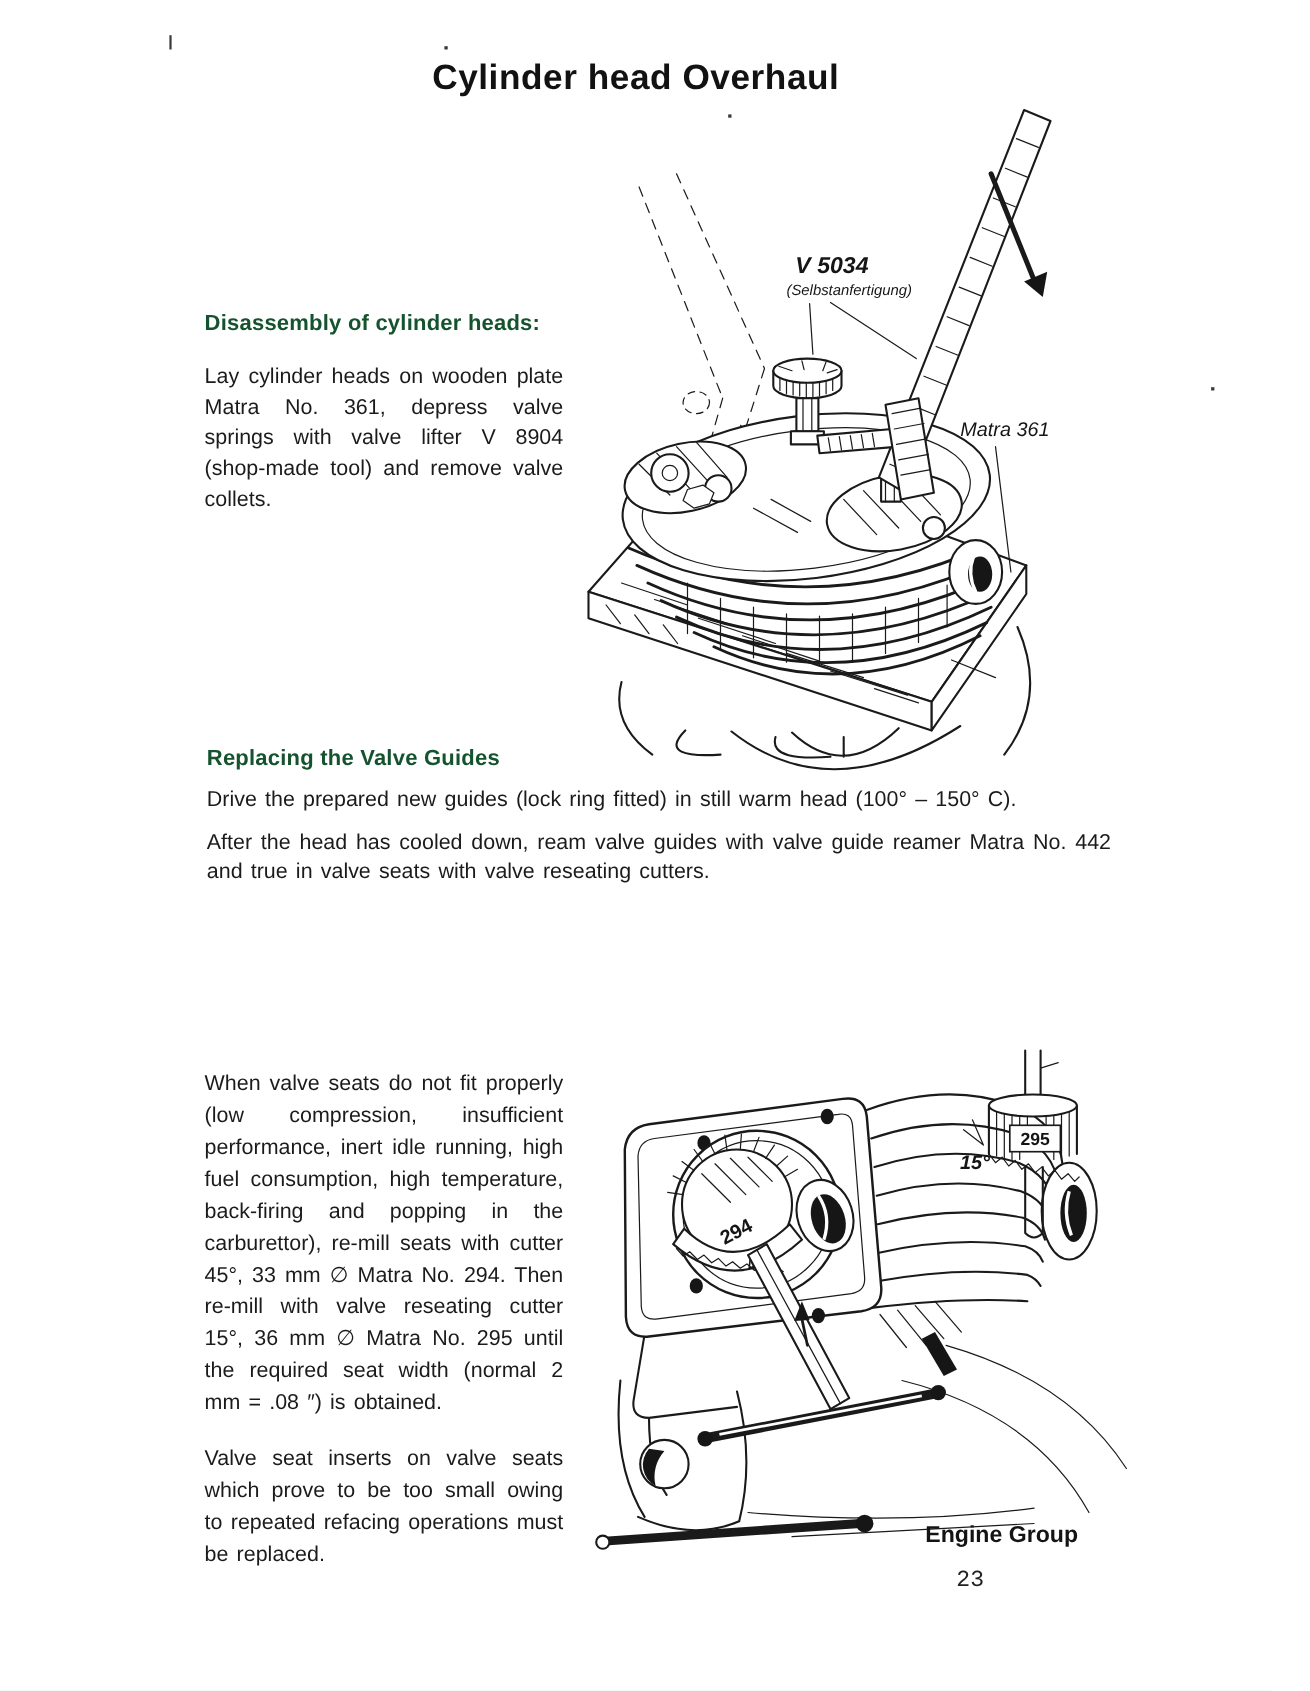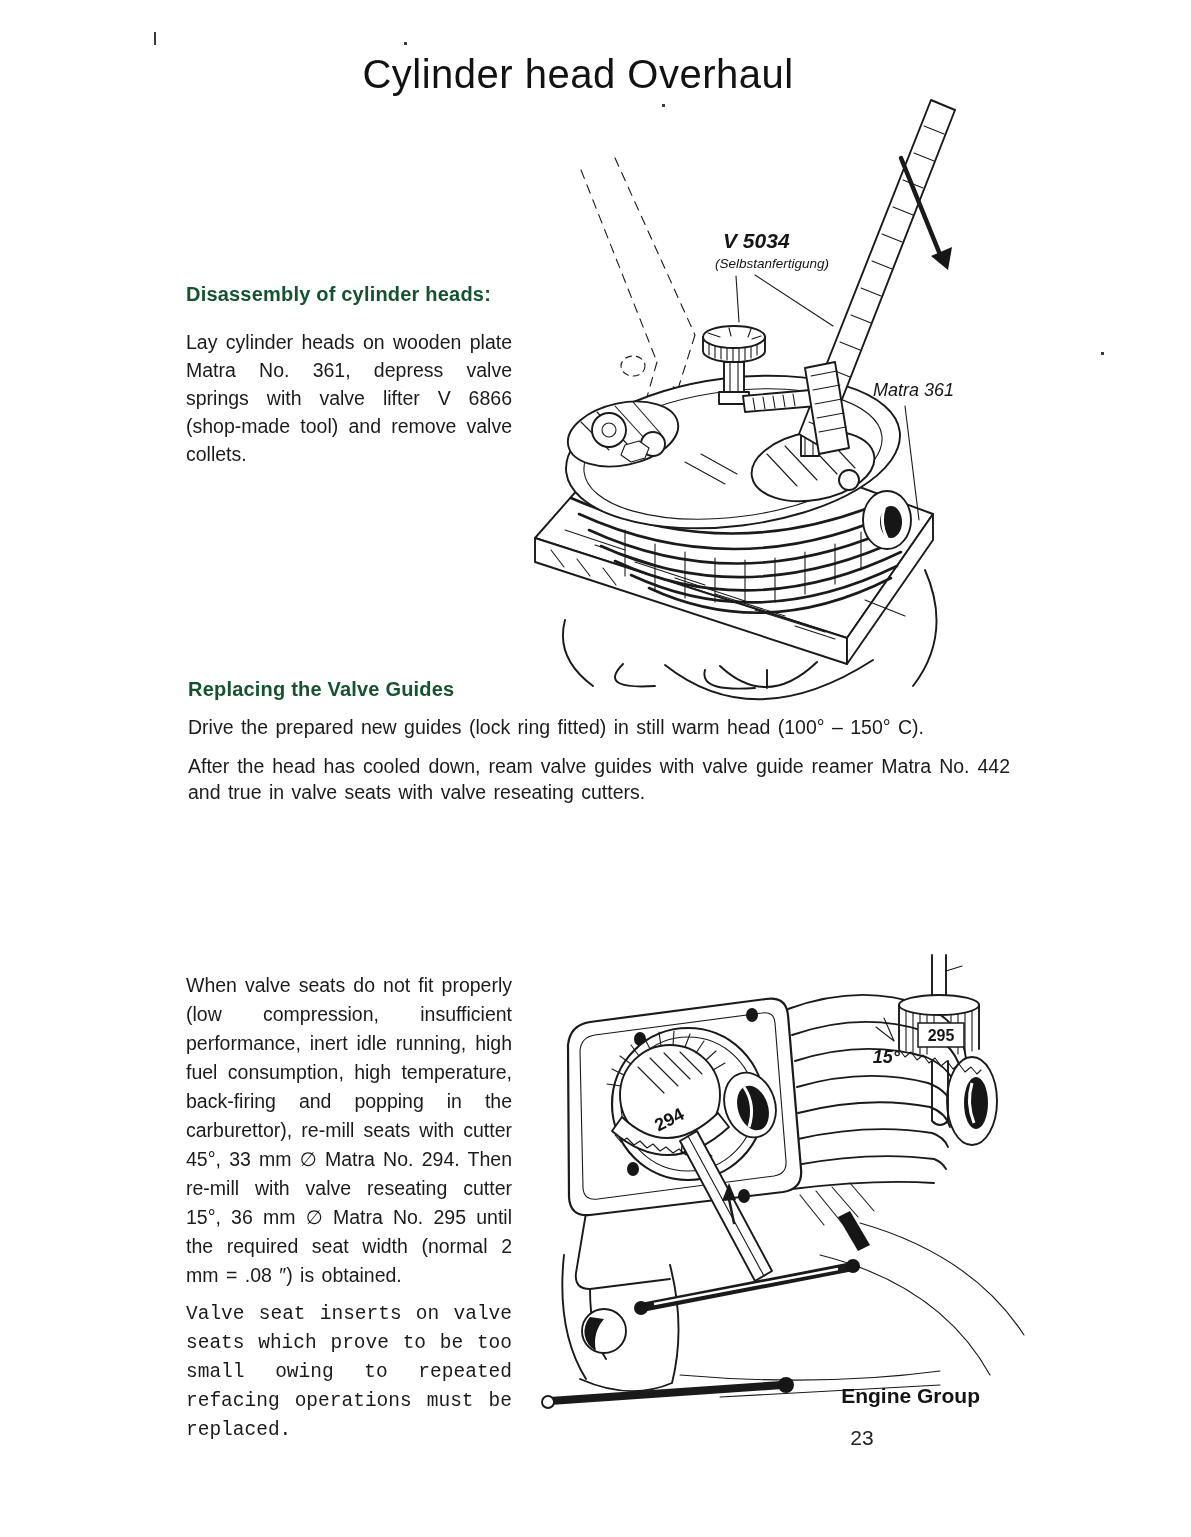--- a/index.html
+++ b/index.html
@@ -1,55 +1,55 @@
 <!DOCTYPE html>
 <html><head>
 <meta charset="utf-8">
 <style>
   html,body{margin:0;padding:0;background:#e8e8e8;}
   .page{position:relative;width:1191px;height:1537px;background:#ffffff;overflow:hidden;
         font-family:"Liberation Sans",sans-serif;color:#181818;margin:0 auto;}
   .title{position:absolute;top:52px;left:0;width:1156px;text-align:center;margin:0;
-         font-size:40px;font-weight:400;letter-spacing:.5px;color:#121212;}
+         font-size:32px;font-weight:700;letter-spacing:.5px;color:#121212;}
   section{position:absolute;display:block;}
   .leftcol{left:186px;width:326px;}
   .midcol{left:188px;width:822px;}
   h2{margin:0;font-size:20px;font-weight:700;color:#14532d;letter-spacing:.2px;}
   p{margin:0;font-size:19.5px;color:#1b1b1b;text-align:justify;word-spacing:2px;}
   .lh28 p, p.lh28{line-height:28px;}
   .lh26 p, p.lh26{line-height:26px;}
   .lh29 p, p.lh29{line-height:29px;}
-  .gap15{margin-top:15px;} .gap13{margin-top:13px;} .gap22{margin-top:22px;} .gap10{margin-top:10px;font-family:Liberation Mono, monospace;}
+  .gap15{margin-top:15px;} .gap13{margin-top:13px;} .gap22{margin-top:22px;} .gap10{margin-top:22px;}
   .fig{position:absolute;}
   svg{display:block;overflow:visible;}
   svg .ln{fill:none;stroke:#1a1a1a;stroke-width:1.9;stroke-linecap:round;stroke-linejoin:round;}
   svg .thin{stroke-width:1.1;}
   svg .fill{fill:#161616;stroke:none;}
   svg text{fill:#151515;font-family:"Liberation Sans",sans-serif;}
   .footer-group{position:absolute;left:790px;top:1384px;width:190px;text-align:right;
                 font-size:21px;font-weight:700;color:#141414;}
-  .page-number{position:absolute;left:832px;top:1426px;width:60px;text-align:center;
-               font-size:21px;font-family:Liberation Sans, sans-serif;color:#222;}
+  .page-number{position:absolute;left:852px;top:1426px;width:60px;text-align:center;
+               font-size:21px;font-family:Liberation Mono, monospace;color:#222;}
   .speck{position:absolute;background:#3a3a3a;}
 </style>
 </head>
 <body>
 
 <div class="page">
 
   <div class="speck" style="left:154px;top:32px;width:2px;height:13px"></div>
   <div class="speck" style="left:404px;top:42px;width:3px;height:3px"></div>
   <div class="speck" style="left:662px;top:104px;width:3px;height:3px"></div>
   <div class="speck" style="left:1101px;top:352px;width:3px;height:3px"></div>
 
   <h1 class="title">Cylinder head Overhaul</h1>
 
   <section class="leftcol" style="top:283px">
     <h2>Disassembly of cylinder heads:</h2>
-    <p class="lh28 gap22">Lay cylinder heads on wooden plate Matra No. 361, depress valve springs with valve lifter V 6866 (shop-made tool) and remove valve collets.</p>
+    <p class="lh28 gap22">Lay cylinder heads on wooden plate Matra No. 361, depress valve springs with valve lifter V 8904 (shop-made tool) and remove valve collets.</p>
   </section>
 
   <div class="fig" style="left:505px;top:100px;width:505px;height:590px">
     <svg width="505" height="590" viewBox="0 0 505 590">
 
       <path class="ln thin" stroke-dasharray="9 7" d="M76,70 L152,262 M110,58 L190,235 M152,262 L136,318 M190,235 L172,292"></path>
       <ellipse class="ln thin" cx="128" cy="266" rx="12" ry="10" stroke-dasharray="6 5"></ellipse>
       <polygon class="fill" points="131,312 128,332 143,322"></polygon>
       <polygon class="fill" points="168,286 166,306 181,296"></polygon>
 

